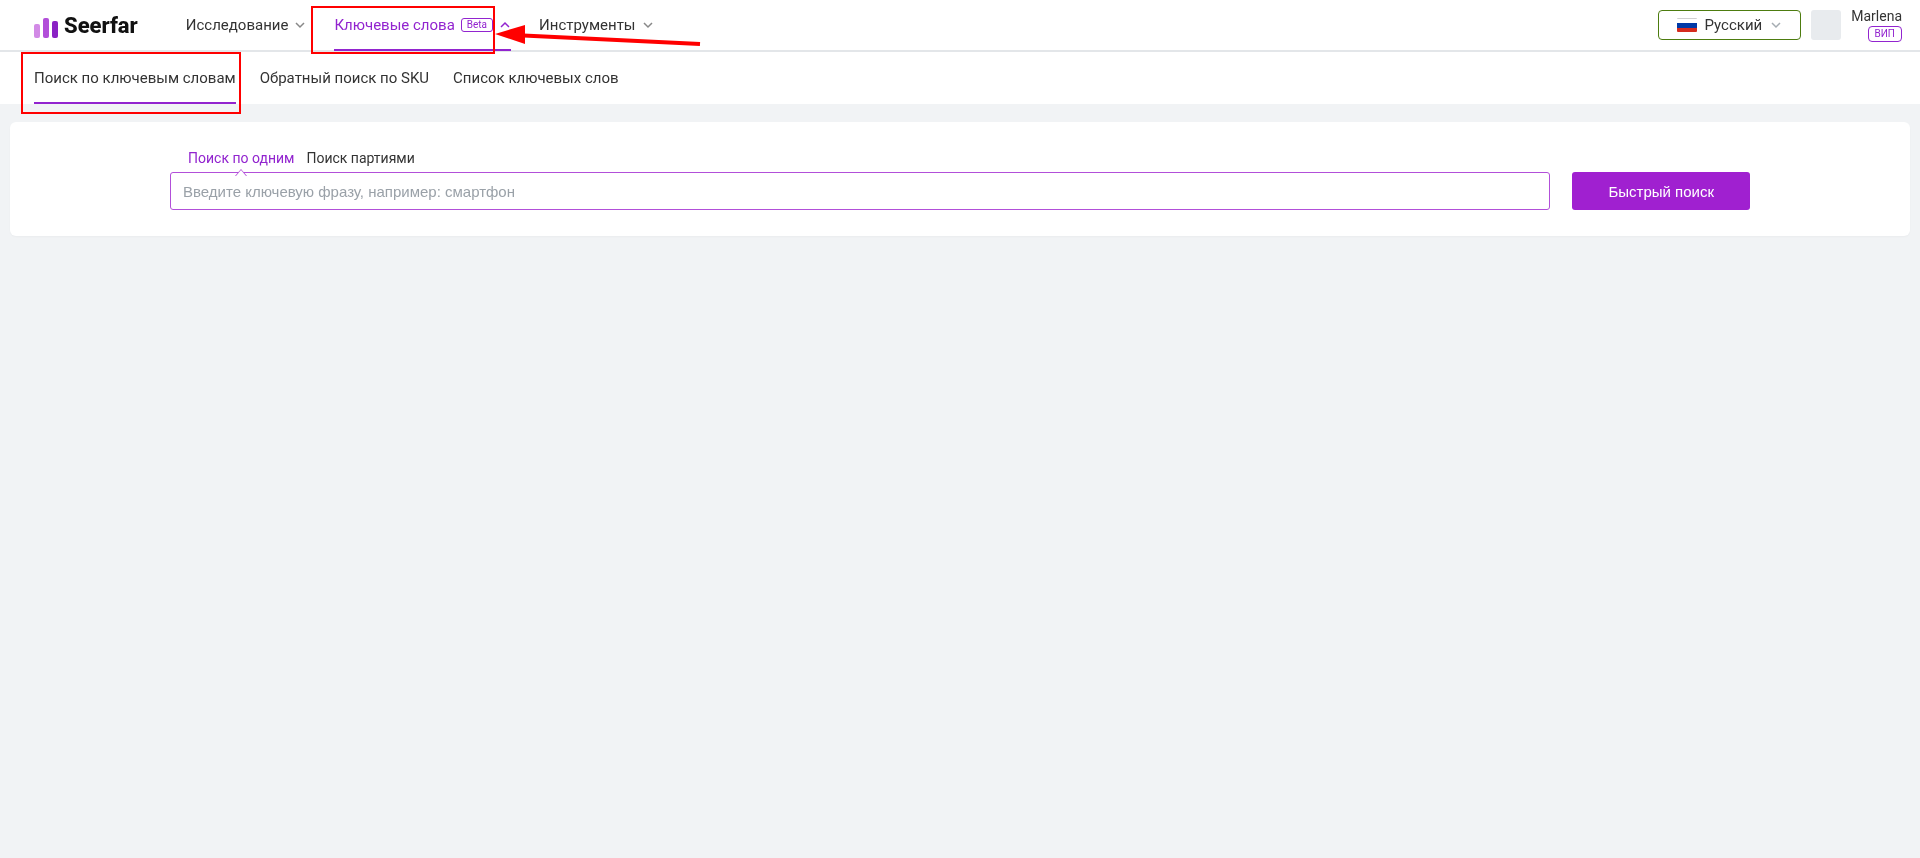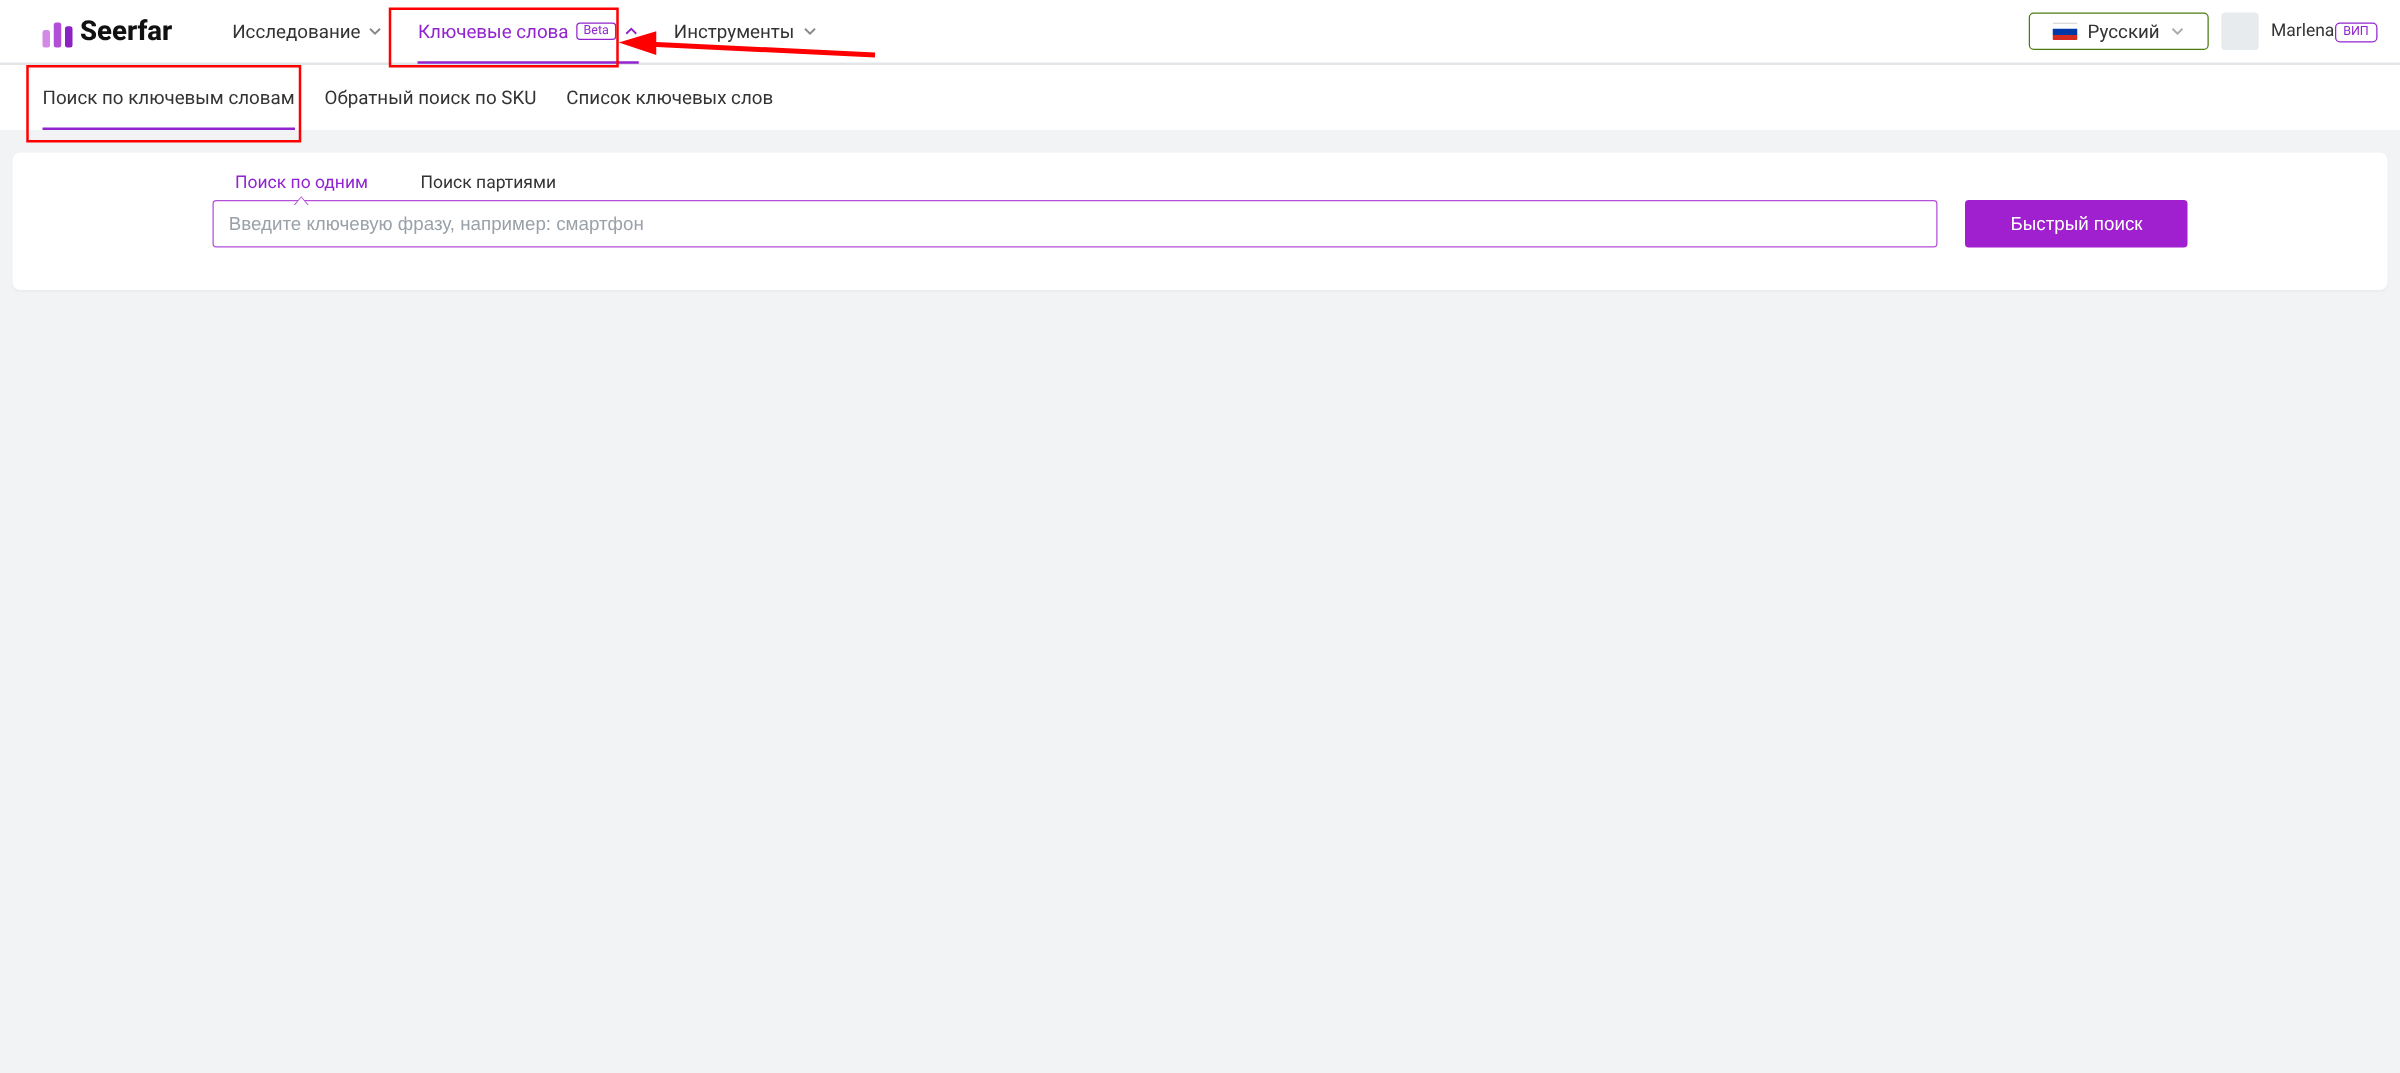--- a/index.html
+++ b/index.html
@@ -125,22 +125,22 @@
     .flag-ru .r { background: #d52b1e; }
 
     .avatar-block {
       width: 30px;
       height: 30px;
       background: #e8ebee;
       border-radius: 3px;
     }
     .user-block {
       display: flex;
-      flex-direction: row;
-      align-items: center;
+      flex-direction: column;
+      align-items: flex-end;
       line-height: 1.15;
     }
     .user-name {
       font-size: 14px;
       color: #333;
     }
     .user-badge {
       font-size: 10px;
       padding: 1px 6px;
       border: 1px solid #9224cf;
@@ -186,24 +186,25 @@
     }
     .panel {
       background: #fff;
       border-radius: 6px;
       box-shadow: 0 1px 2px rgba(0,0,0,0.03);
       padding: 16px 160px 26px 160px;
       min-height: 110px;
     }
     .panel-tabs {
       display: flex;
-      gap: 42px;
+      gap: 12px;
       font-size: 14px;
       margin-left: 18px;
       margin-bottom: 6px;
+      margin-top: 12px;
     }
     .panel-tab {
       color: #333;
       cursor: pointer;
       position: relative;
     }
     .panel-tab.active {
       color: #9224cf;
     }
     .panel-tab.active .pointer {

